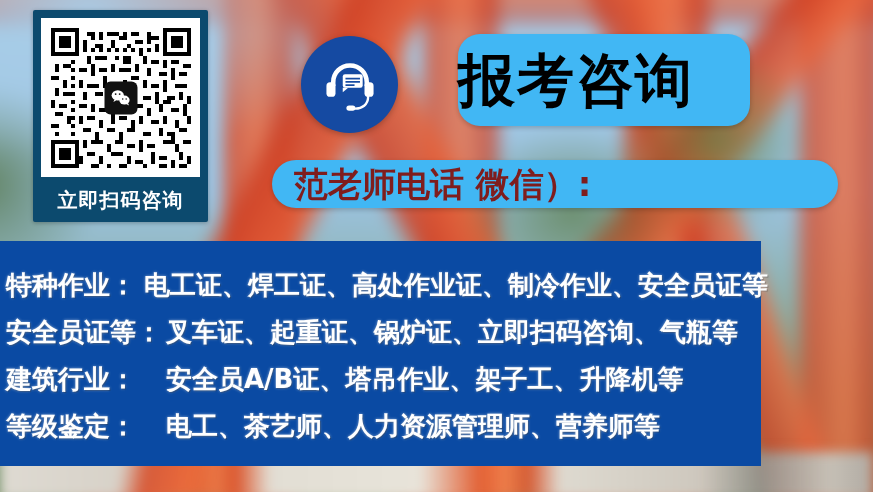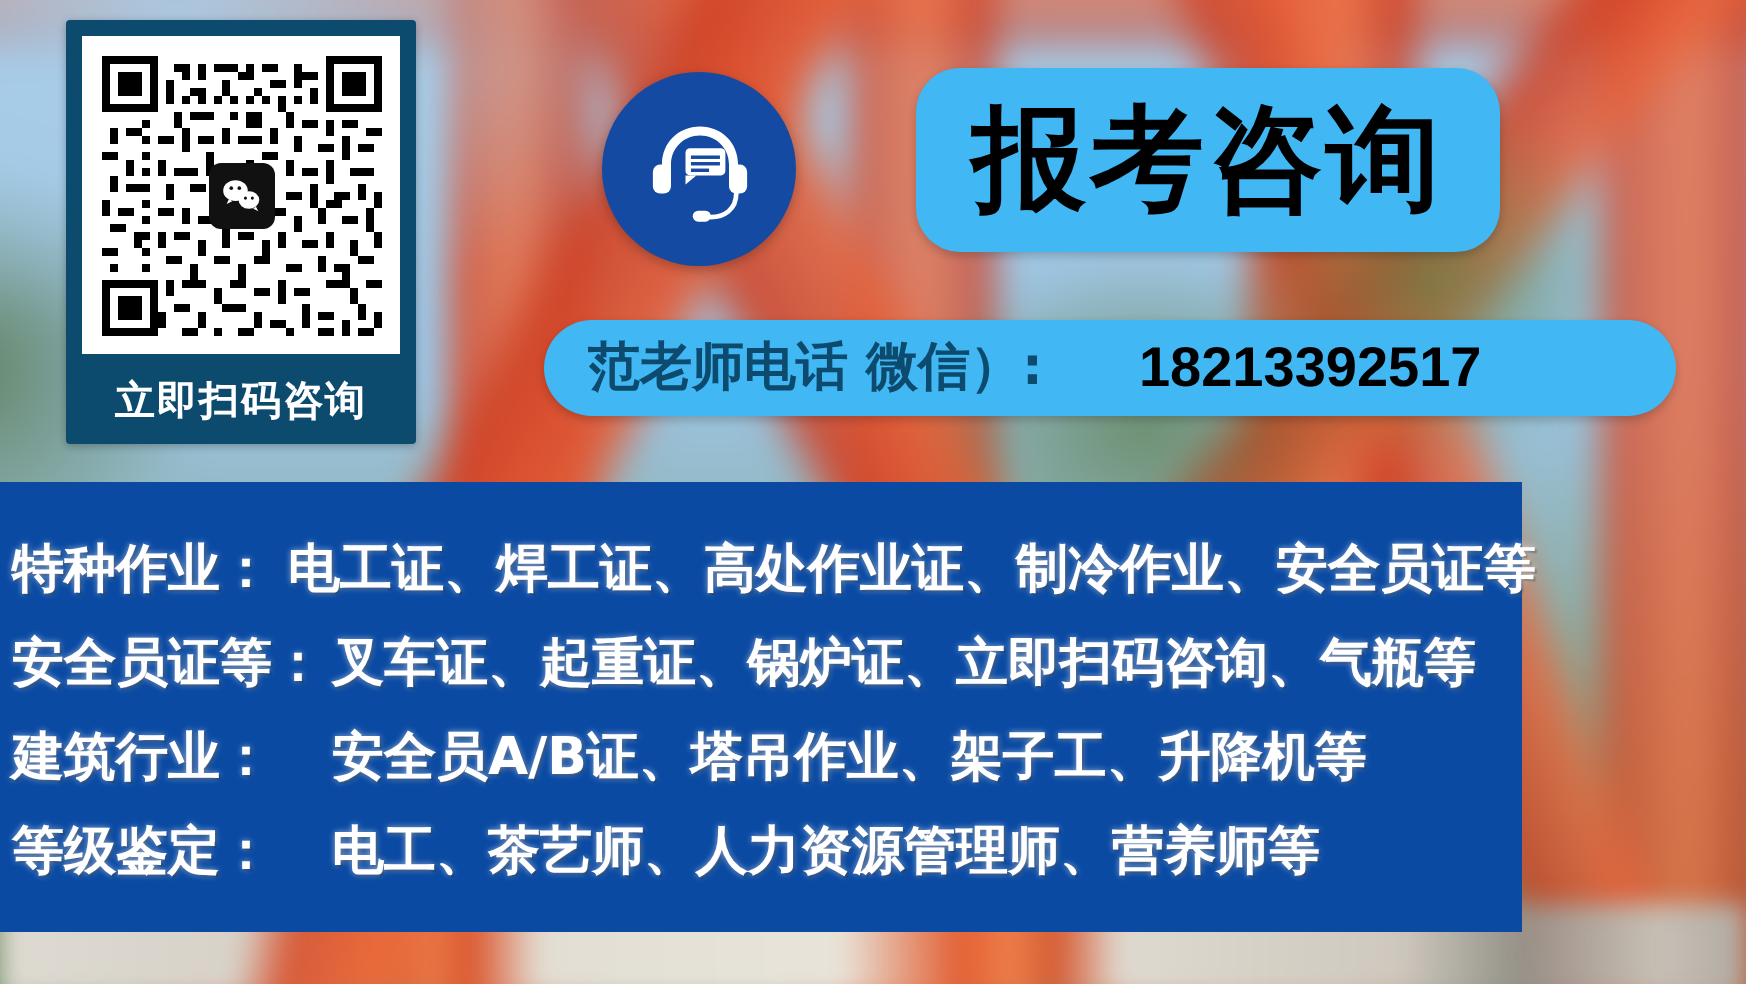--- a/index.html
+++ b/index.html
@@ -117,21 +117,21 @@
   }
   .headset-badge svg { width: 58px; height: 58px; display: block; }
 
   
   .cta-pill {
     position: absolute;
     left: 458px; top: 34px;
     width: 292px; height: 92px;
     background: #41b7f4;
     border-radius: 22px;
-    display: flex; align-items: center; justify-content: center;
+    display: flex; align-items: center; justify-content: flex-start;
     box-shadow: 0 2px 5px rgba(0,0,0,0.2);
   }
   .cta-pill .label {
     color: #000000;
     font-size: 57px;
     font-weight: bold;
     letter-spacing: 2px;
     line-height: 1;
     font-family: "DejaVu Sans", "Liberation Sans", sans-serif;
     white-space: nowrap;
@@ -142,22 +142,22 @@
     position: absolute;
     left: 272px; top: 160px;
     width: 566px; height: 48px;
     background: #41b7f4;
     border-radius: 24px;
     display: flex; align-items: center;
     box-shadow: 0 2px 5px rgba(0,0,0,0.2);
     padding: 0 22px;
   }
   .phone-bar .phone-label {
-    color: #0c4a6e;
-    font-size: 26px;
+    color: #7f1d1d;
+    font-size: 34px;
     font-weight: bold;
     line-height: 1;
     font-family: "DejaVu Sans", "Liberation Sans", sans-serif;
     white-space: nowrap;
   }
   .phone-bar .phone-number {
     color: #000000;
     font-size: 28px;
     font-weight: bold;
     line-height: 1;
@@ -402,21 +402,20 @@
       <rect x="28" y="54.5" width="10" height="6" rx="3" fill="#ffffff"></rect>
     </svg>
   </div>
 
   <div class="cta-pill">
     <span class="label">报考咨询</span>
   </div>
 
   <div class="phone-bar">
     <span class="phone-label">范老师电话 微信）:</span>
-    <span class="phone-number">18213392517</span>
   </div>
 
   <div class="info-panel">
 
     <div class="info-row">
       <span class="row-label">特种作业：</span>
       <span class="row-value">电工证、焊工证、高处作业证、制冷作业、安全员证等</span>
     </div>
 
     <div class="info-row">

